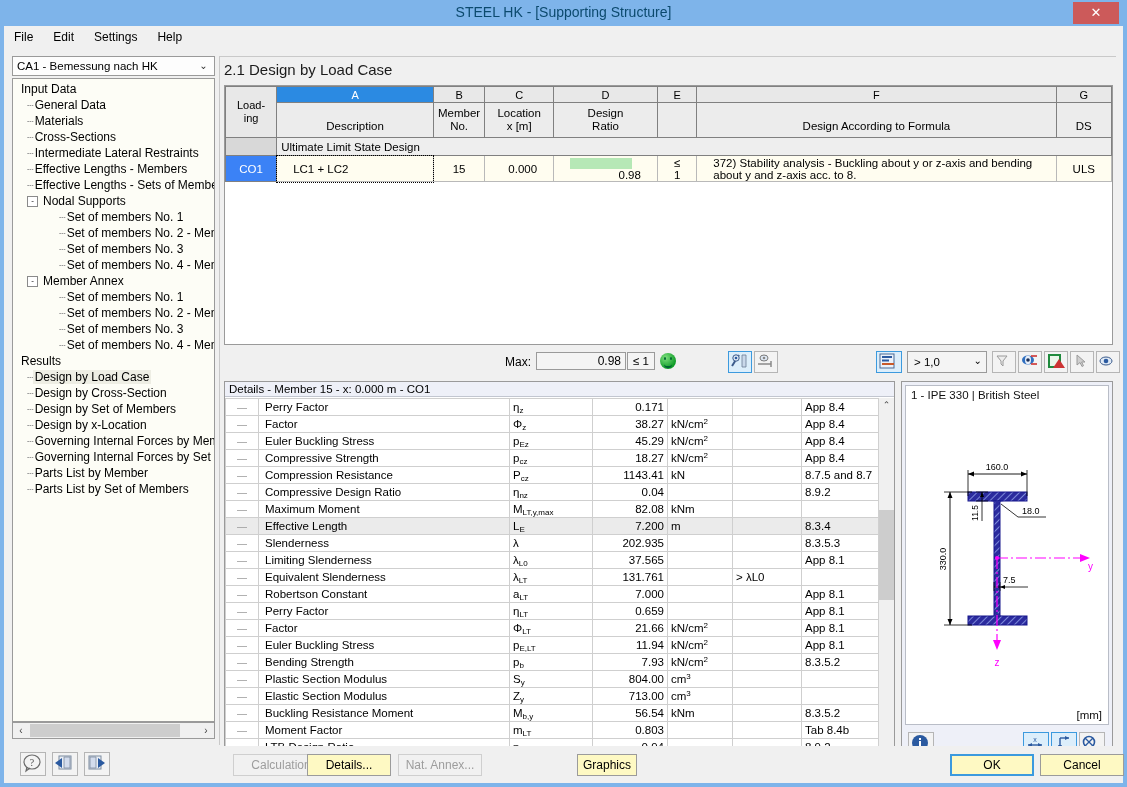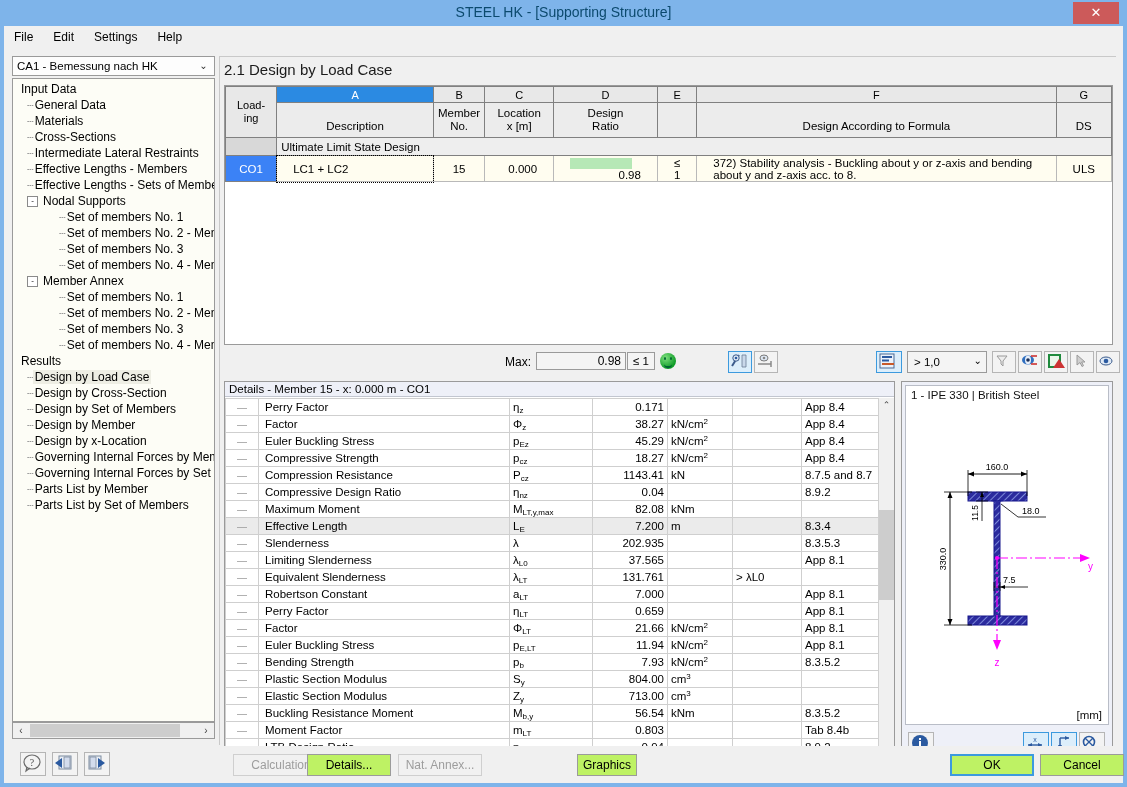--- a/index.html
+++ b/index.html
@@ -126,21 +126,21 @@
   #xsecUnit{position:absolute;right:6px;bottom:3px;font-size:11.5px;color:#111;}
   #xsecBar{position:absolute;left:3px;bottom:3px;width:204px;height:30px;}
   .xbtn{position:absolute;top:2px;width:26px;height:24px;border:1px solid #b5b5b5;background:#f3f3f3;
      box-sizing:border-box;}
   .xbtn.on{border:1px solid #3c9ade;background:#dceefb;}
 
   
   #bottombar{position:absolute;left:0;top:720px;width:1119px;height:37px;background:#f0f0f0;}
   .ibtn{position:absolute;top:6px;width:26px;height:24px;border:1px solid #b5b5b5;background:#f3f3f3;
      box-sizing:border-box;}
-  .pbtn{position:absolute;top:8px;height:22px;border:1px solid #9b9b9b;background:#bef264;
+  .pbtn{position:absolute;top:8px;height:22px;border:1px solid #9b9b9b;background:#fef9c3;
      box-sizing:border-box;text-align:center;font-size:12px;line-height:20px;color:#000;cursor:default;}
   .pbtn.dis{color:#9d9d9d;border-color:#cfcfcf;background:#f1f1f1;}
   .pbtn.def{border:2px solid #3c9ade;line-height:18px;}
 </style>
 </head>
 <body>
 
 <div id="window">
 
   <div id="titlebar">
@@ -178,21 +178,20 @@
             <div class="tnode lvl2"><span class="dash">┄</span><span class="lbl">Set of members No. 4 - Member </span></div>
             <div class="tnode lvl1"><span class="expander">-</span><span class="lbl">Member Annex</span></div>
             <div class="tnode lvl2"><span class="dash">┄</span><span class="lbl">Set of members No. 1</span></div>
             <div class="tnode lvl2"><span class="dash">┄</span><span class="lbl">Set of members No. 2 - Member </span></div>
             <div class="tnode lvl2"><span class="dash">┄</span><span class="lbl">Set of members No. 3</span></div>
             <div class="tnode lvl2"><span class="dash">┄</span><span class="lbl">Set of members No. 4 - Member </span></div>
             <div class="tnode lvl0"><span class="lbl">Results</span></div>
             <div class="tnode lvl1 sel"><span class="dash">┄</span><span class="lbl">Design by Load Case</span></div>
             <div class="tnode lvl1"><span class="dash">┄</span><span class="lbl">Design by Cross-Section</span></div>
             <div class="tnode lvl1"><span class="dash">┄</span><span class="lbl">Design by Set of Members</span></div>
-            <div class="tnode lvl1"><span class="dash">┄</span><span class="lbl">Design by Member</span></div>
             <div class="tnode lvl1"><span class="dash">┄</span><span class="lbl">Design by x-Location</span></div>
             <div class="tnode lvl1"><span class="dash">┄</span><span class="lbl">Governing Internal Forces by Member</span></div>
             <div class="tnode lvl1"><span class="dash">┄</span><span class="lbl">Governing Internal Forces by Set of</span></div>
             <div class="tnode lvl1"><span class="dash">┄</span><span class="lbl">Parts List by Member</span></div>
             <div class="tnode lvl1"><span class="dash">┄</span><span class="lbl">Parts List by Set of Members</span></div>
           </div>
       </div>
       <div id="treescroll">
         <div class="sbtn sleft">‹</div>
         <div class="thumb"></div>

